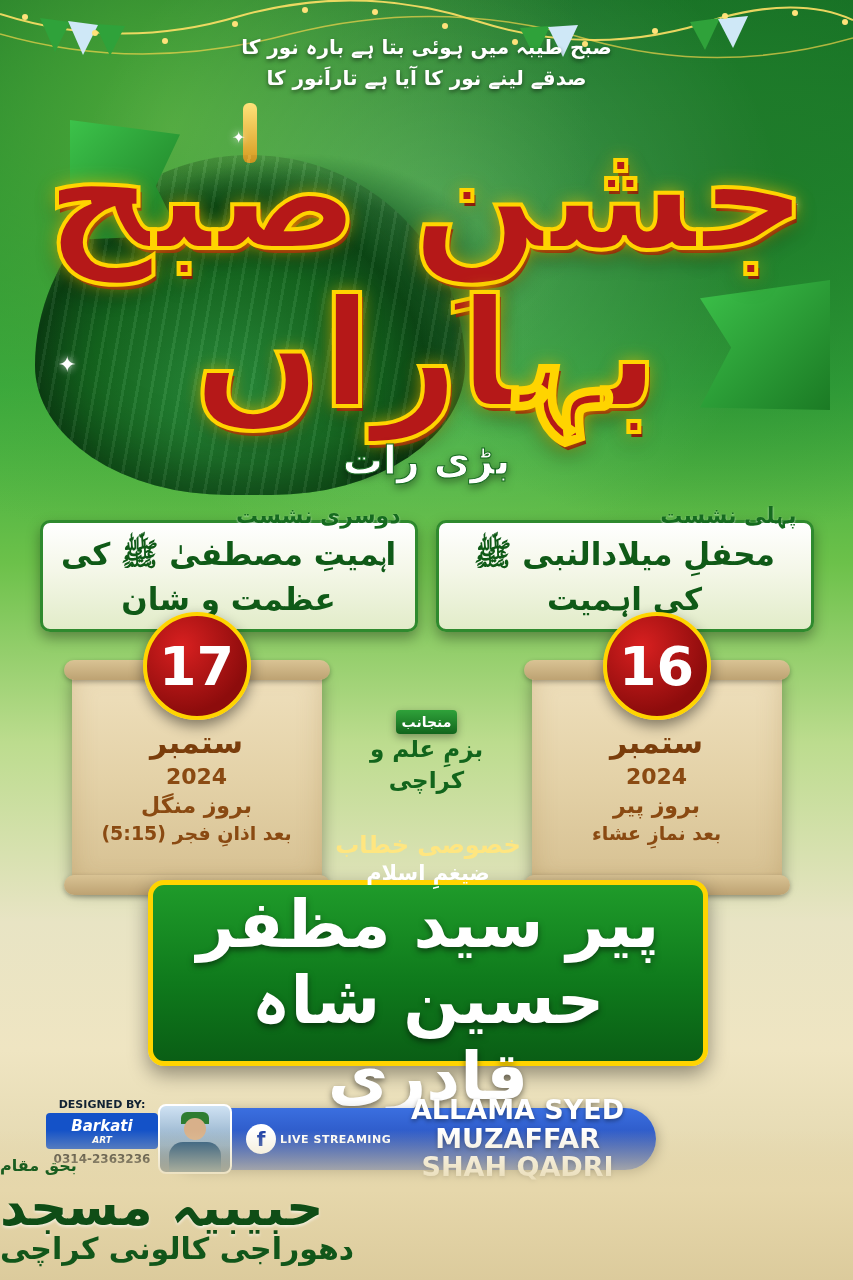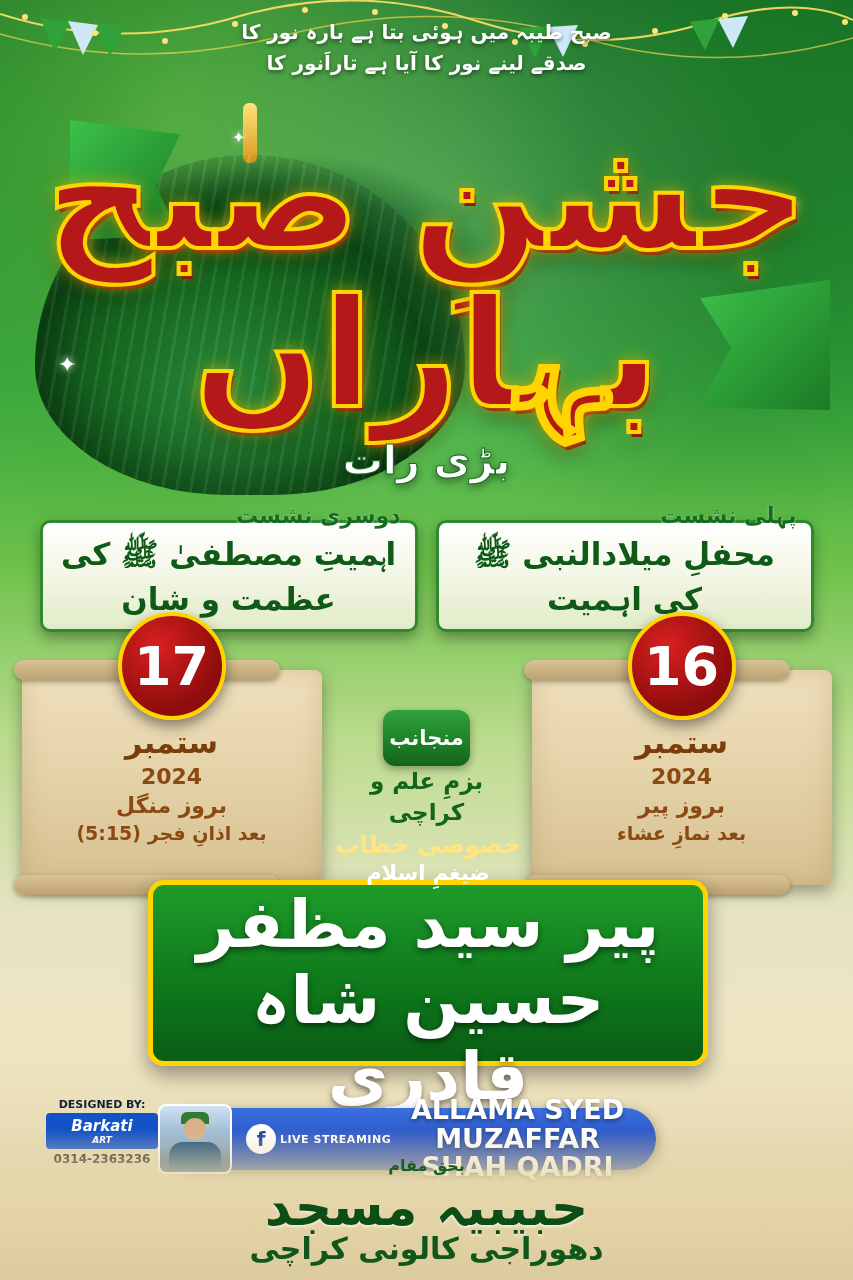--- a/index.html
+++ b/index.html
@@ -47,21 +47,21 @@
   }
   .flag.f1 { left: 70px; top: 120px; width: 110px; height: 120px; clip-path: polygon(0 0,100% 12%,78% 55%,100% 96%,0 100%); }
   .flag.f2 { left: 700px; top: 280px; width: 130px; height: 130px; clip-path: polygon(100% 0,0 14%,24% 52%,0 98%,100% 100%); }
   .sparkle { position: absolute; color: #fff; font-size: 22px; text-shadow: 0 0 8px #fff; }
   
   .urdu {
     font-family: "DejaVu Sans", sans-serif;
     direction: rtl; unicode-bidi: bidi-override; text-align: center;
   }
   .top-couplet {
-    position: absolute; top: 17px; left: 0; width: 853px;
+    position: absolute; top: 32px; left: 0; width: 853px;
     color: #ffffff; font-size: 20px; line-height: 1.55; font-weight: bold;
     text-shadow: 0 2px 4px rgba(0,0,0,.5);
   }
   .title-wrap {
     position: absolute; top: 118px; left: 0; width: 853px; text-align: center;
   }
   .title-main {
     font-size: 150px; font-weight: bold; line-height: 1.05;
     color: #b51818;
     -webkit-text-stroke: 4px #ffd400;
@@ -96,21 +96,21 @@
   }
   .session .txt {
     font-size: 31px; font-weight: bold; color: #0f5a17; padding: 0 10px;
   }
   
   .dates {
     position: absolute; top: 640px; left: 0; width: 853px;
     display: flex; flex-direction: row-reverse; justify-content: center; gap: 30px;
   }
   .scroll {
-    position: relative; width: 300px; height: 215px; margin-top: 30px;
+    position: relative; width: 250px; height: 215px; margin-top: 30px;
     background: linear-gradient(180deg, #efe0bd 0%, #e4d2a8 50%, #d6c091 100%);
     border-radius: 8px;
     box-shadow: 0 6px 16px rgba(0,0,0,.35), inset 0 0 24px rgba(150,110,50,.25);
   }
   .scroll:before, .scroll:after {
     content: ""; position: absolute; left: -8px; width: 266px; height: 20px;
     background: linear-gradient(180deg, #d9c394, #bda272);
     border-radius: 10px;
     box-shadow: 0 2px 5px rgba(0,0,0,.3);
   }
@@ -131,22 +131,22 @@
     gap: 4px;
   }
   .s-month { font-size: 30px; font-weight: bold; color: #7a3d0b; }
   .s-day   { font-size: 22px; font-weight: bold; color: #8a4a12; }
   .s-time  { font-size: 19px; font-weight: bold; color: #8a4a12; }
   .mid-tag {
     position: relative; width: 150px; margin-top: 70px; text-align: center;
   }
   .mid-flag {
     background: linear-gradient(180deg, #2fa23a, #12651c);
-    color: #fff; font-size: 21px; font-weight: bold; padding: 16px 6px;
-    border-radius: 12px; display: inline-block;
+    color: #fff; font-size: 14px; font-weight: bold; padding: 4px 6px;
+    border-radius: 4px; display: inline-block;
     box-shadow: 0 3px 8px rgba(0,0,0,.35);
   }
   .mid-lines { font-size: 23px; font-weight: bold; color: #12651c; line-height: 1.35; }
   
   .speaker {
     position: absolute; top: 880px; left: 148px; width: 560px; height: 186px;
     background: linear-gradient(180deg, #1f9b2a 0%, #0f7a1c 55%, #0a5e15 100%);
     border: 5px solid #ffd400; border-radius: 16px;
     box-shadow: 0 8px 20px rgba(0,0,0,.4);
     display: flex; flex-direction: column; align-items: center; justify-content: center;
@@ -191,21 +191,21 @@
     font-size: 20px; font-weight: bold; display: flex; align-items: center; justify-content: center;
     margin-left: 78px;
   }
   .live-tag { color: #fff; font-size: 11px; font-weight: bold; margin-left: 4px; letter-spacing: .5px; }
   .live-name {
     flex: 1; text-align: center; color: #fff; font-size: 27px; font-weight: bold;
     line-height: 1.05; padding-right: 12px; text-shadow: 0 2px 4px rgba(0,0,0,.4);
   }
   
   .venue {
-    position: absolute; left: 0; bottom: 14px; width: 853px; text-align: center;
+    position: absolute; left: 0; bottom: 14px; width: 853px; text-align: left;
   }
   .venue .crest {
     font-size: 16px; font-weight: bold; color: #1a5e20; margin-bottom: 2px;
   }
   .venue .name {
     font-size: 52px; font-weight: bold; color: #0f4d16;
     text-shadow: 0 2px 3px rgba(255,255,255,.6);
   }
   .venue .addr { font-size: 30px; font-weight: bold; color: #11561a; margin-top: -6px; }
   .footer-sand {

